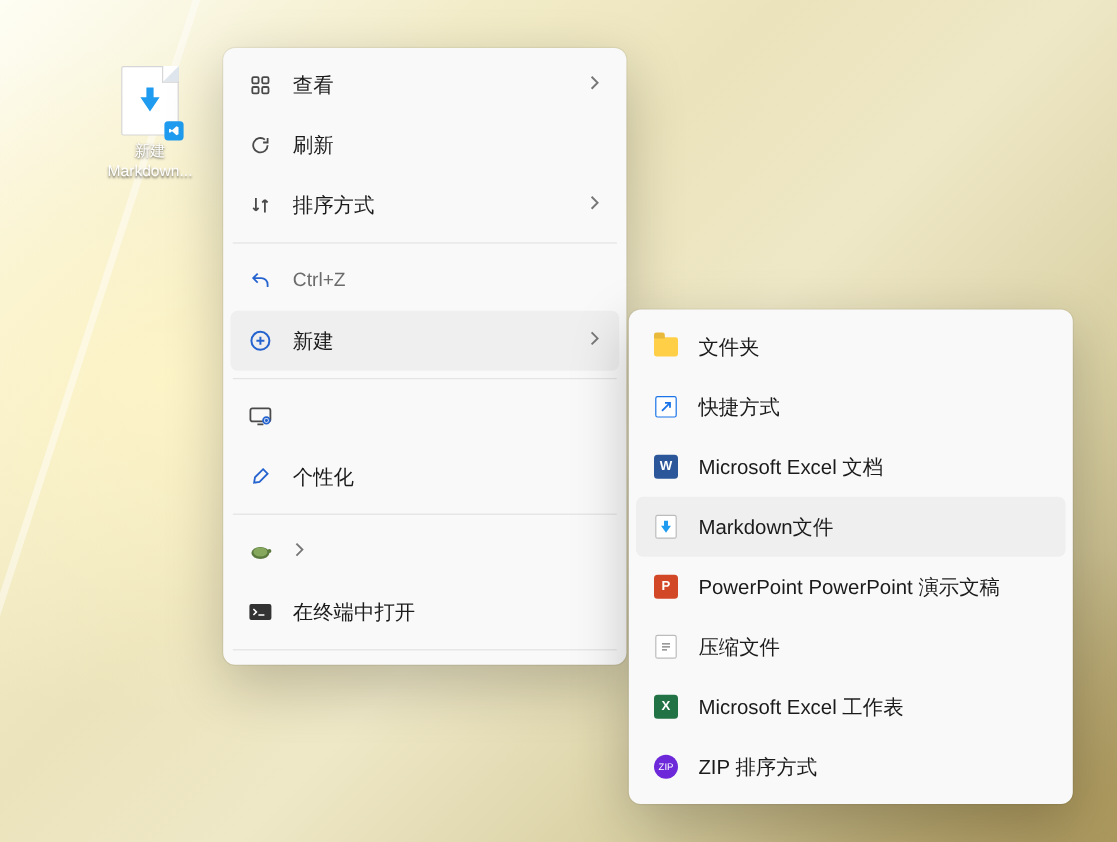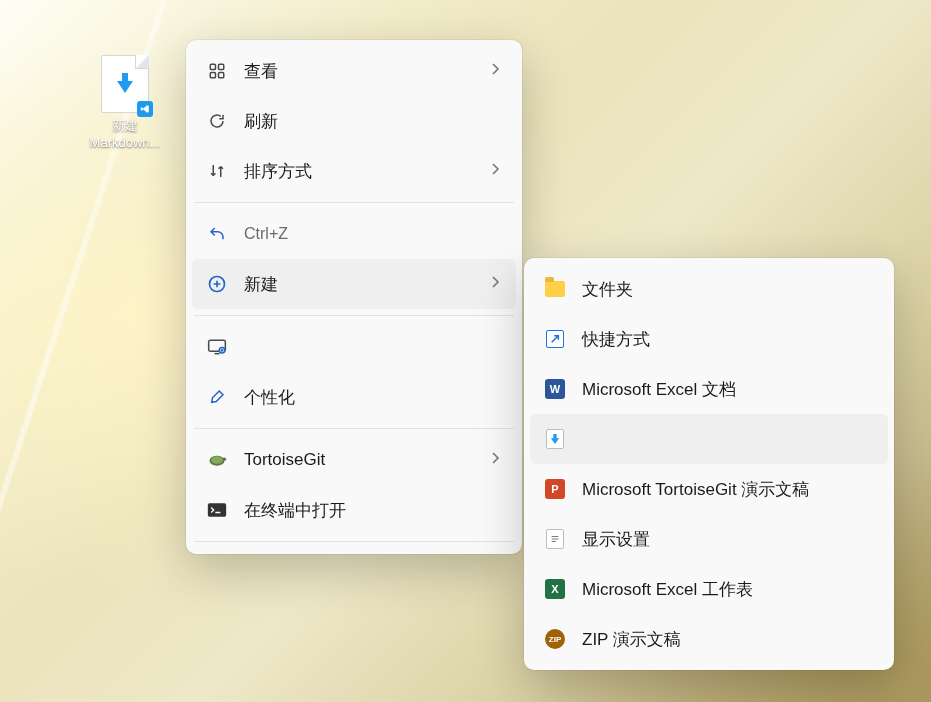--- a/index.html
+++ b/index.html
@@ -54,21 +54,21 @@
 .menu-item .chev { width: 12px; color: #777; }
 .sep { height: 1px; background: #e3e3e3; margin: 6px 2px; }
 
 .ic-folder { width:20px; height:16px; border-radius:2px; background:#ffcf48; position:relative; }
 .ic-folder::before { content:""; position:absolute; left:0; top:-4px; width:9px; height:5px; background:#e8b93b; border-radius:2px 2px 0 0; }
 .ic-shortcut { width:18px; height:18px; border-radius:2px; background:#fff; border:1px solid #1a73e8; display:flex; align-items:center; justify-content:center; }
 .ic-filetype { width:18px; height:20px; border-radius:2px; background:#fff; border:1px solid #bcbcbc; position:relative; display:flex; align-items:center; justify-content:center; font-size:9px; font-weight:700; color:#276fc9; }
 .ic-word { width:20px; height:20px; border-radius:3px; background:#2b579a; display:flex; align-items:center; justify-content:center; color:#fff; font-size:11px; font-weight:700; }
 .ic-ppt  { width:20px; height:20px; border-radius:3px; background:#d24726; display:flex; align-items:center; justify-content:center; color:#fff; font-size:11px; font-weight:700; }
 .ic-xls  { width:20px; height:20px; border-radius:3px; background:#217346; display:flex; align-items:center; justify-content:center; color:#fff; font-size:11px; font-weight:700; }
-.ic-zip  { width:20px; height:20px; border-radius:50%; background:#a16207; display:flex; align-items:center; justify-content:center; color:#fff; font-size:8px; font-weight:700; }
+.ic-zip  { width:20px; height:20px; border-radius:50%; background:#6d28d9; display:flex; align-items:center; justify-content:center; color:#fff; font-size:8px; font-weight:400; }
 .ic-md   { width:18px; height:20px; border-radius:2px; background:#fff; border:1px solid #bcbcbc; display:flex; align-items:center; justify-content:center; }
 </style>
 </head>
 <body>
 
 <div class="desktop">
   <div class="stem"></div>
 
   <div class="file-icon">
     <div class="file-img">
@@ -173,21 +173,20 @@
     <div class="sep"></div>
 
     <div class="menu-item">
       <span class="ic">
           <svg width="20" height="16" viewBox="0 0 24 18">
             <ellipse cx="12" cy="10" rx="9" ry="6" fill="#5b7a3e"></ellipse>
             <ellipse cx="12" cy="9" rx="7" ry="4.5" fill="#86a85c"></ellipse>
             <circle cx="21" cy="8" r="2" fill="#5b7a3e"></circle>
           </svg>
         </span>
-      <span class="lbl">TortoiseGit</span>
       <span class="chev"><svg width="10" height="14" viewBox="0 0 8 14" fill="none" stroke="currentColor" stroke-width="1.6">
             <path d="M2 2l5 5-5 5"></path>
           </svg></span>
     </div>
 
     <div class="menu-item">
       <span class="ic">
           <svg width="20" height="16" viewBox="0 0 24 18">
             <rect x="1" y="1" width="22" height="16" rx="2" fill="#333"></rect>
             <path d="M5 6l3 3-3 3M10 12h6" stroke="#fff" stroke-width="1.6" fill="none"></path>
@@ -229,48 +228,49 @@
     </div>
 
     <div class="menu-item hover">
       <span class="ic">
           <span class="ic-md">
             <svg width="10" height="12" viewBox="0 0 12 14">
               <path d="M4 1h4v5h3L6 13 1 6h3z" fill="#1f9cf0"></path>
             </svg>
           </span>
         </span>
+      <span class="lbl">Markdown文件</span>
     </div>
 
     <div class="menu-item">
       <span class="ic">
           <span class="ic-ppt">P</span>
         </span>
-      <span class="lbl">Microsoft TortoiseGit 演示文稿</span>
+      <span class="lbl">PowerPoint PowerPoint 演示文稿</span>
     </div>
 
     <div class="menu-item">
       <span class="ic">
           <span class="ic-filetype">
             <svg width="10" height="10" viewBox="0 0 12 12" stroke="#7a7a7a" stroke-width="1.3">
               <path d="M2 3h8M2 6h8M2 9h5"></path>
             </svg>
           </span>
         </span>
-      <span class="lbl">显示设置</span>
+      <span class="lbl">压缩文件</span>
     </div>
 
     <div class="menu-item">
       <span class="ic">
           <span class="ic-xls">X</span>
         </span>
       <span class="lbl">Microsoft Excel 工作表</span>
     </div>
 
     <div class="menu-item">
       <span class="ic">
           <span class="ic-zip">ZIP</span>
         </span>
-      <span class="lbl">ZIP 演示文稿</span>
+      <span class="lbl">ZIP 排序方式</span>
     </div>
 
   </div>
 </div>
 
 </body></html>

